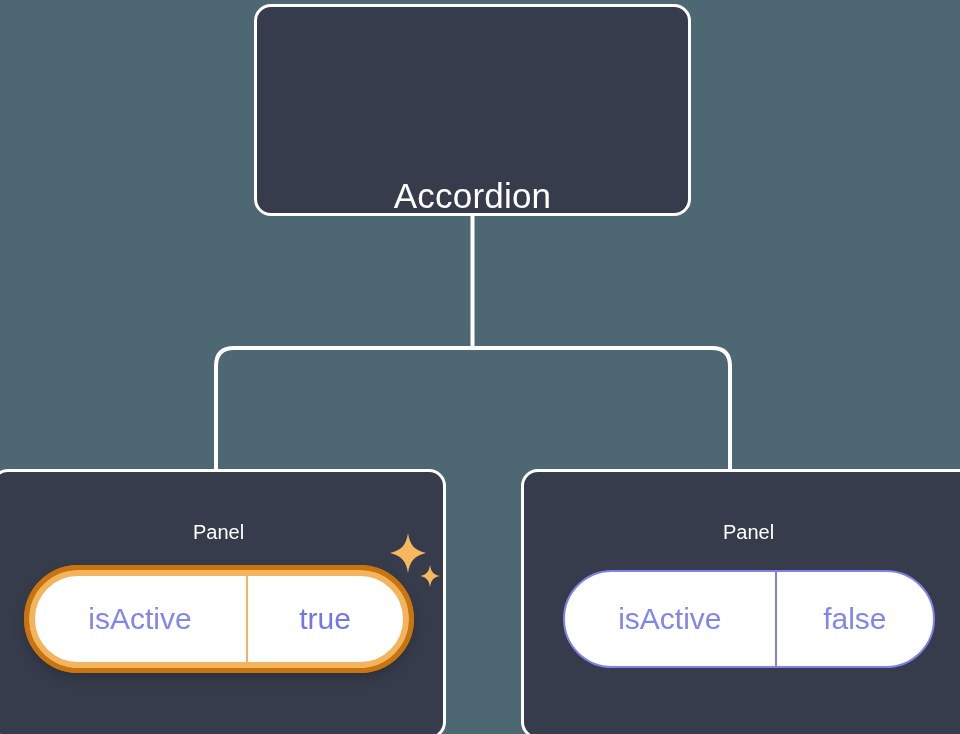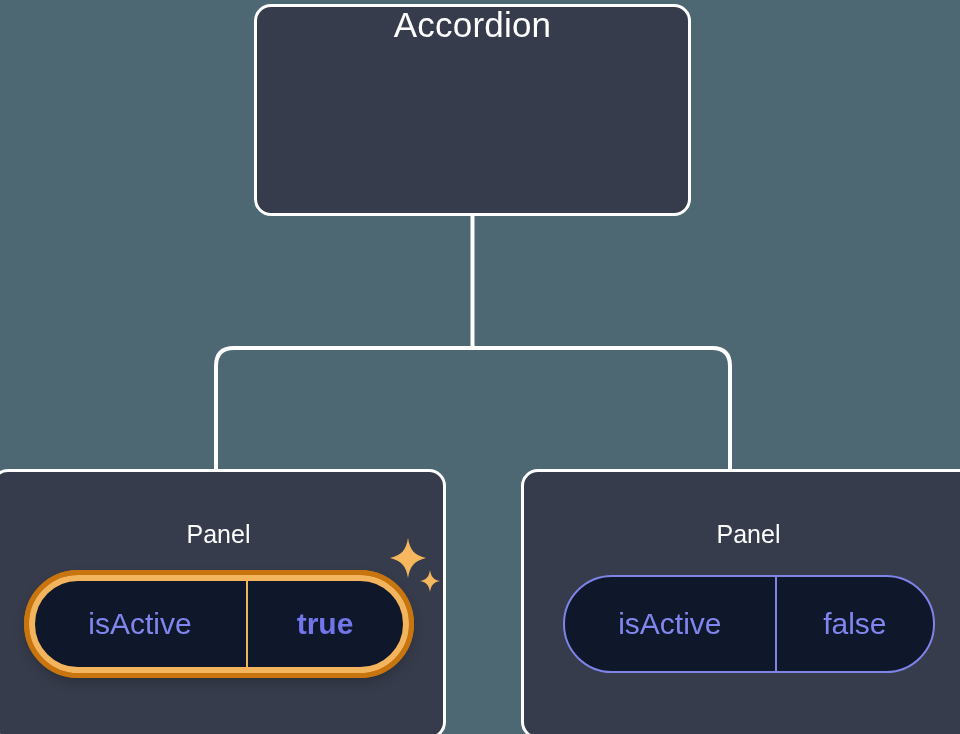--- a/index.html
+++ b/index.html
@@ -38,21 +38,21 @@
     border-radius: 17px;
   }
 
   
   #node-accordion {
     left: 254px;
     top: 4px;
     width: 437px;
     height: 212px;
     display: flex;
-    align-items: flex-start;
+    align-items: flex-end;
     justify-content: center;
   }
   .node-title-root {
     color: #ffffff;
     font-size: 35px;
     font-weight: 400;
     letter-spacing: 0.2px;
     line-height: 1;
   }
 
@@ -67,39 +67,39 @@
   #node-panel-left {
     left: -9px;
     width: 455px;
   }
   #node-panel-right {
     left: 521px;
     width: 455px;
   }
   .node-title-panel {
     color: #ffffff;
-    font-size: 25px;
+    font-size: 20px;
     font-weight: 400;
     line-height: 1;
     margin-top: 50px;
   }
 
   
   .pill-wrap {
     position: relative;
     margin-top: 28px;
   }
   .pill {
     position: relative;
     display: flex;
     align-items: stretch;
     box-sizing: border-box;
     height: 98px;
     border-radius: 49px;
-    background: #0f172a;
+    background: #ffffff;
   }
   .pill-cell {
     display: flex;
     align-items: center;
     justify-content: center;
     box-sizing: border-box;
     font-size: 30px;
     line-height: 1;
     white-space: nowrap;
   }
@@ -129,21 +129,21 @@
   }
   .pill-hl .cell-name {
     width: 211px;
     color: #8186ef;
     font-weight: 400;
   }
   .pill-hl .cell-value {
     width: 157px;
     border-left: 2px solid #f3b45e;
     color: #7276ea;
-    font-weight: 700;
+    font-weight: 400;
   }
 
   
   .sparkle {
     position: absolute;
     right: -32px;
     top: -38px;
     width: 54px;
     height: 62px;
   }

